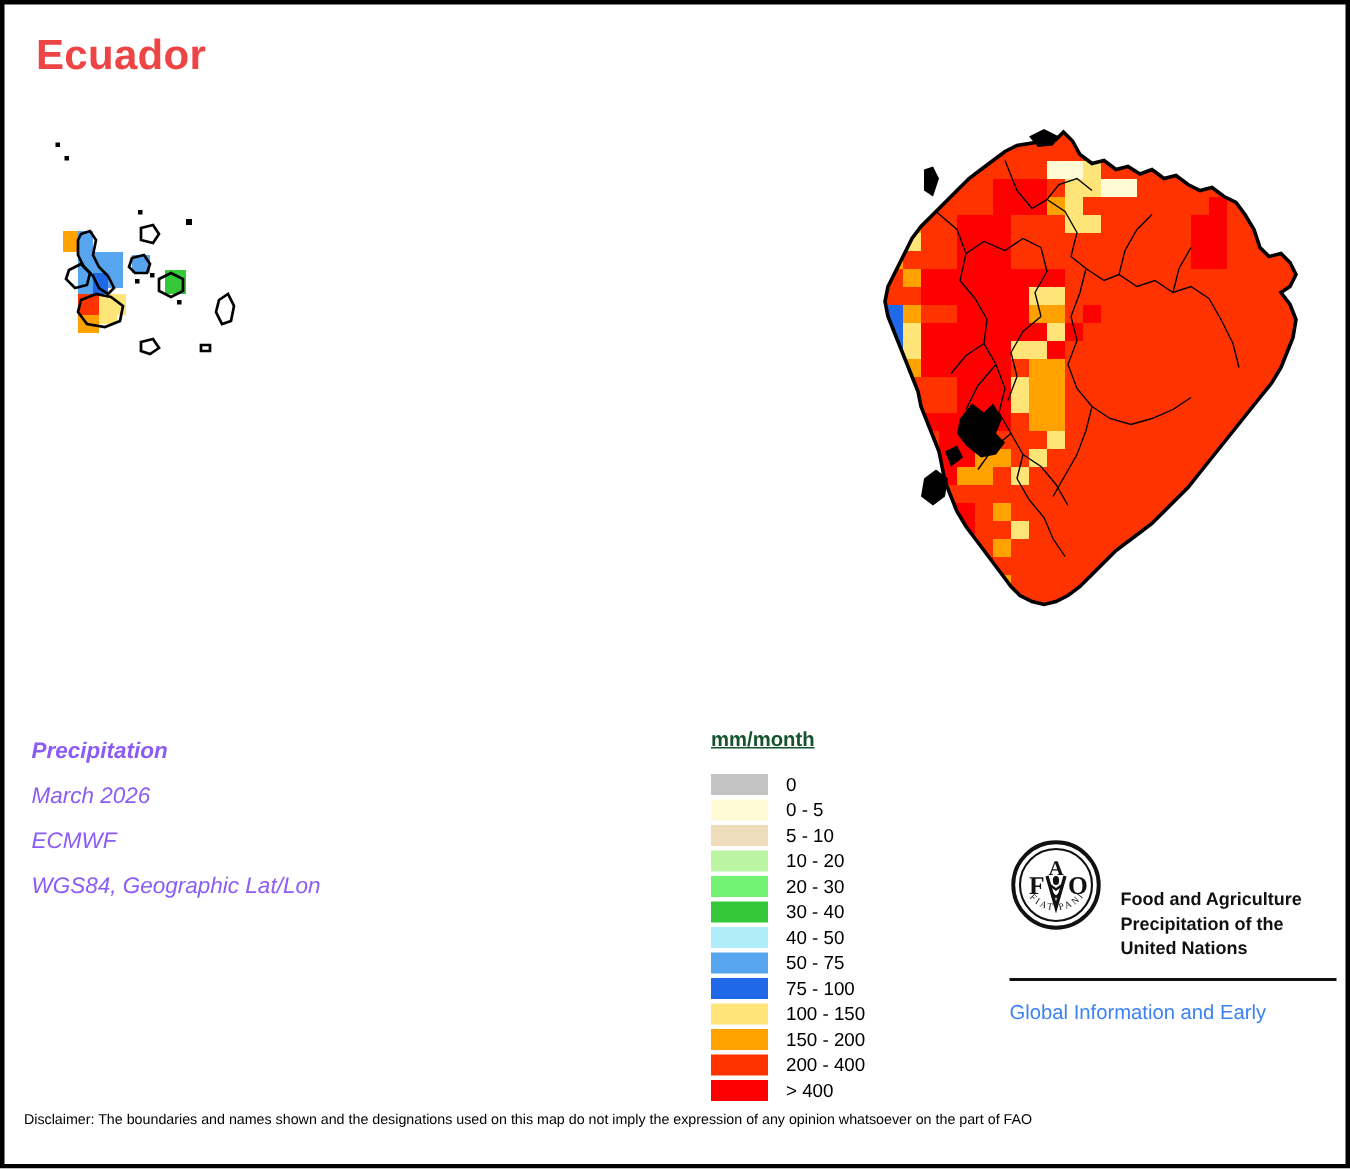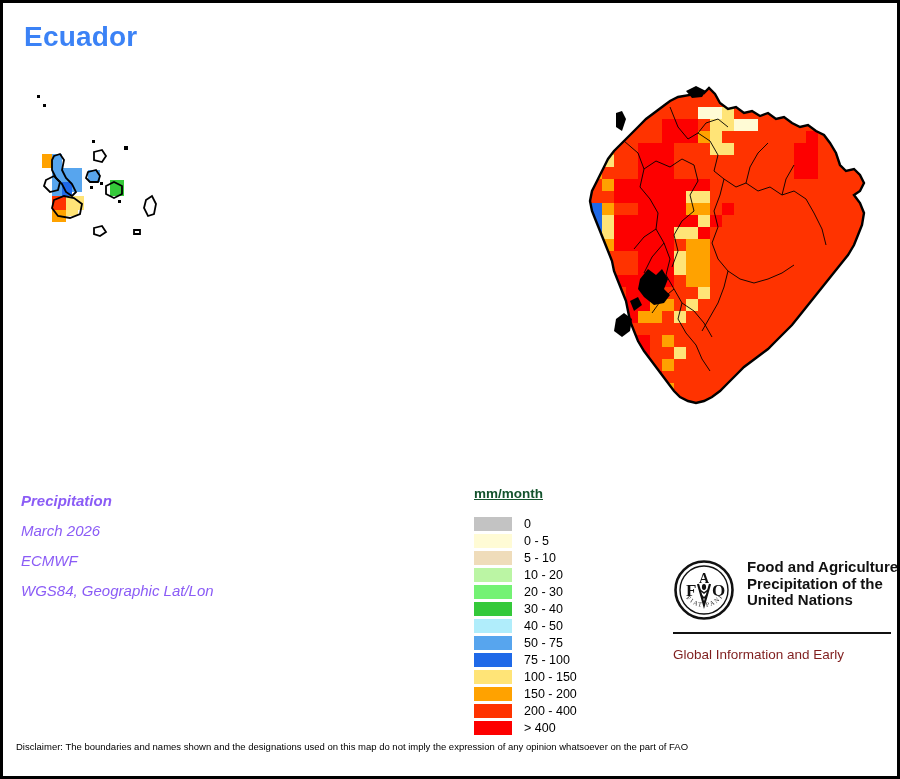--- a/index.html
+++ b/index.html
@@ -7,21 +7,21 @@
   #page{
     position:relative;
     width:900px;height:779px;
     background:#ffffff;
     border:3px solid #000000;
     box-sizing:border-box;
     overflow:hidden;
   }
   #map-title{
     position:absolute;left:21px;top:20px;
-    font-size:28px;font-weight:bold;color:#3b82f6;
+    font-size:28px;font-weight:bold;color:#ef4444;
     letter-spacing:.2px;line-height:1;
   }
   .dot{position:absolute;background:#000;width:3px;height:3px;}
   #dot-a{left:34px;top:92px;}
   #dot-b{left:40px;top:101px;}
 
   
   #mainland-map{position:absolute;left:575px;top:80px;width:320px;height:350px;}
   #galapagos-map{position:absolute;left:25px;top:135px;width:170px;height:120px;}
   #mainland-map svg,#galapagos-map svg{display:block;}
@@ -38,24 +38,24 @@
     text-decoration:underline;margin-bottom:14px;display:inline-block;
   }
   .legend-row{display:flex;align-items:center;height:17px;}
   .legend-swatch{width:38px;height:14px;flex:0 0 38px;}
   .legend-label{font-size:12.5px;color:#000;margin-left:12px;white-space:nowrap;}
 
   
   #fao-block{position:absolute;left:670px;top:556px;width:225px;}
   #fao-head{display:flex;align-items:flex-start;}
   #fao-logo{flex:0 0 62px;width:62px;height:62px;}
-  #fao-name{margin-left:12px;font-size:15px;font-weight:bold;line-height:16.5px;color:#111;}
+  #fao-name{margin-left:12px;font-size:12px;font-weight:bold;line-height:16.5px;color:#111;margin-top:32px;}
   #fao-name div{white-space:nowrap;}
   #fao-rule{height:2px;background:#111;margin-top:11px;width:218px;}
-  #giews-text{margin-top:11px;font-size:13.5px;line-height:19px;color:#7f1d1d;}
+  #giews-text{margin-top:11px;font-size:13.5px;line-height:19px;color:#3b82f6;}
   #giews-text div{white-space:nowrap;}
 
   
   #disclaimer{
     position:absolute;left:13px;top:737px;width:862px;
     font-size:9.5px;line-height:14.5px;color:#000;
   }
   #disclaimer div{white-space:nowrap;}
 </style>
 </head>

